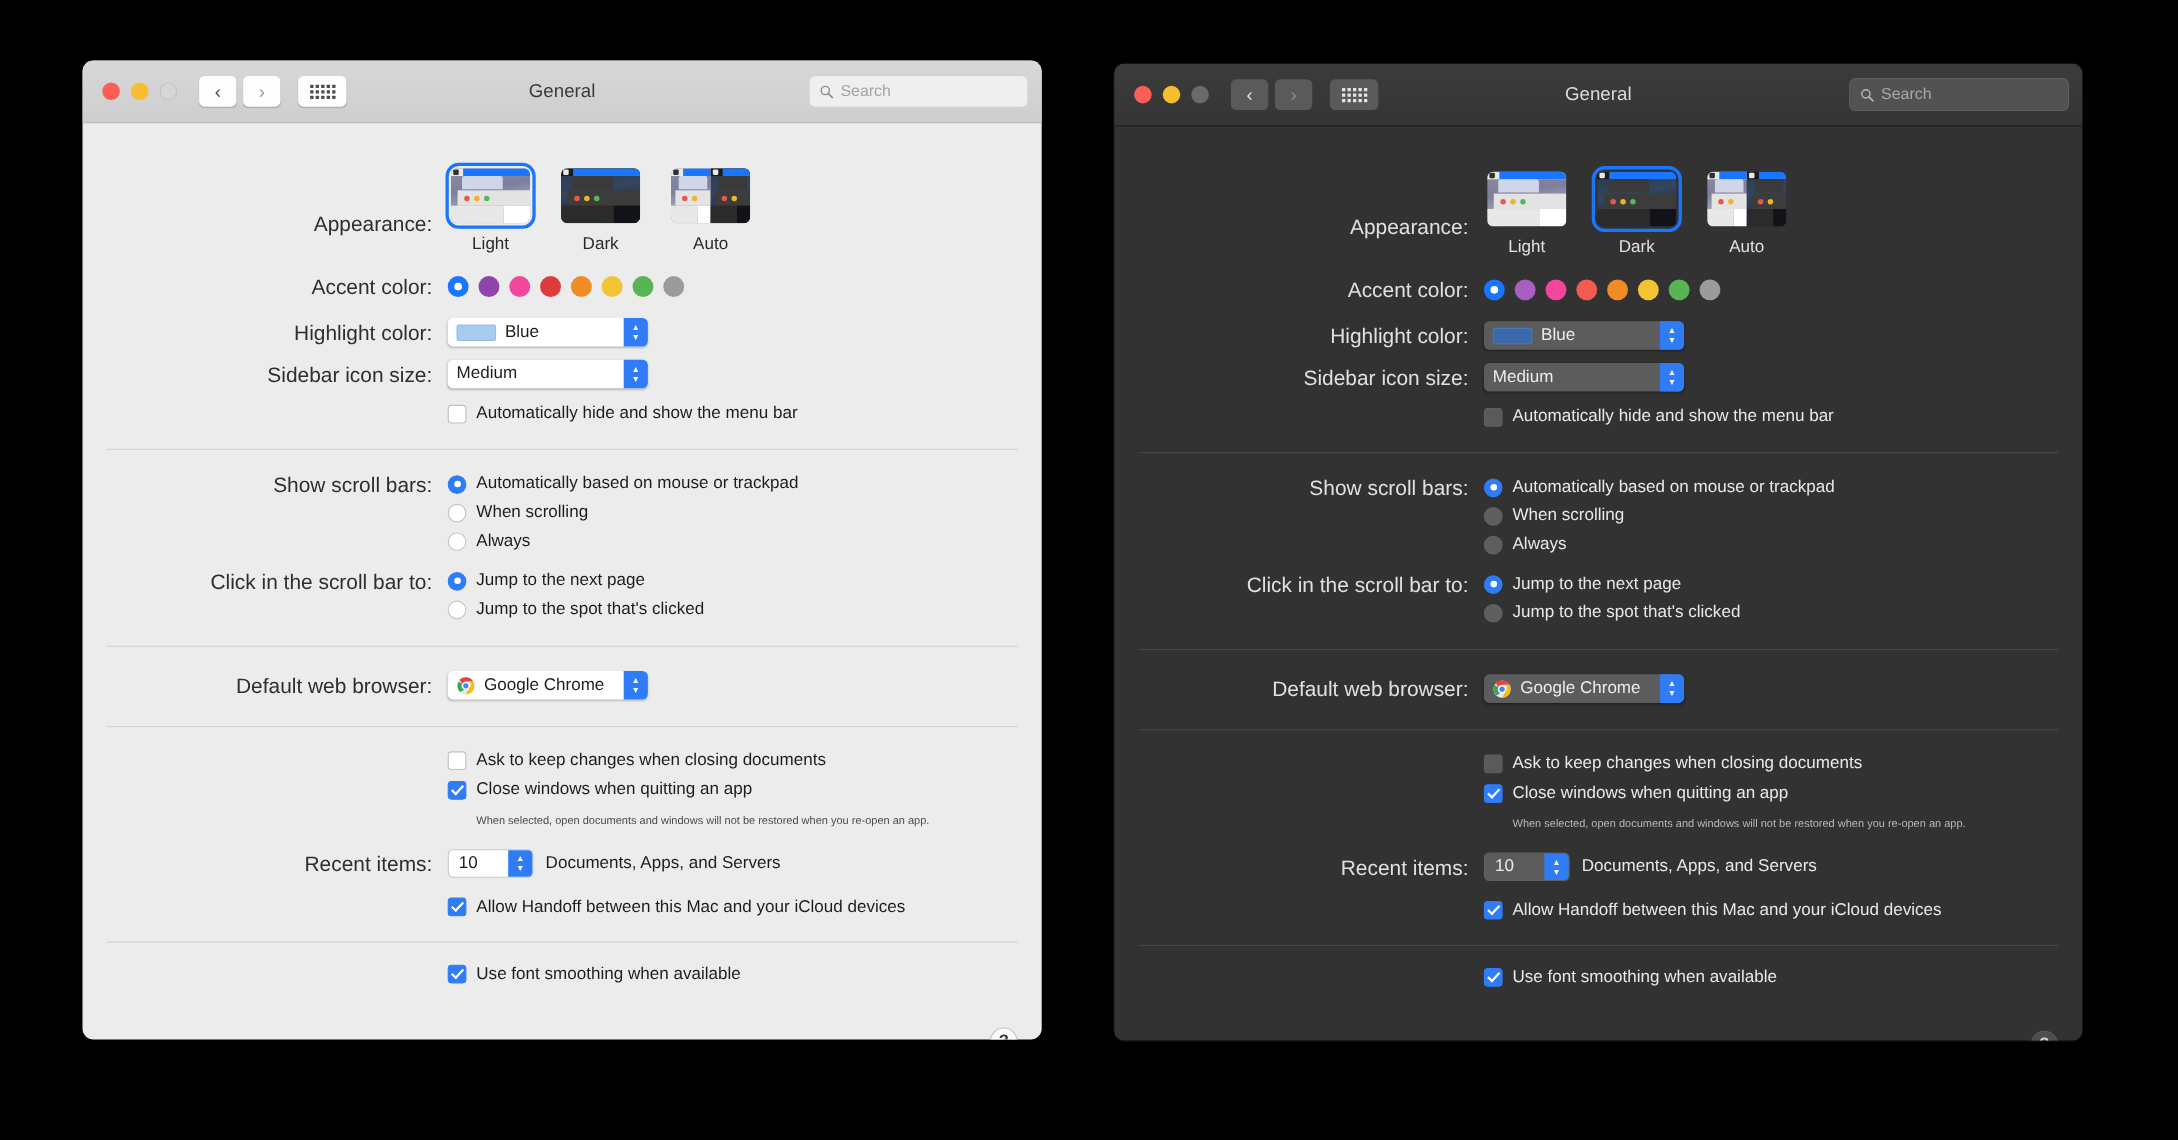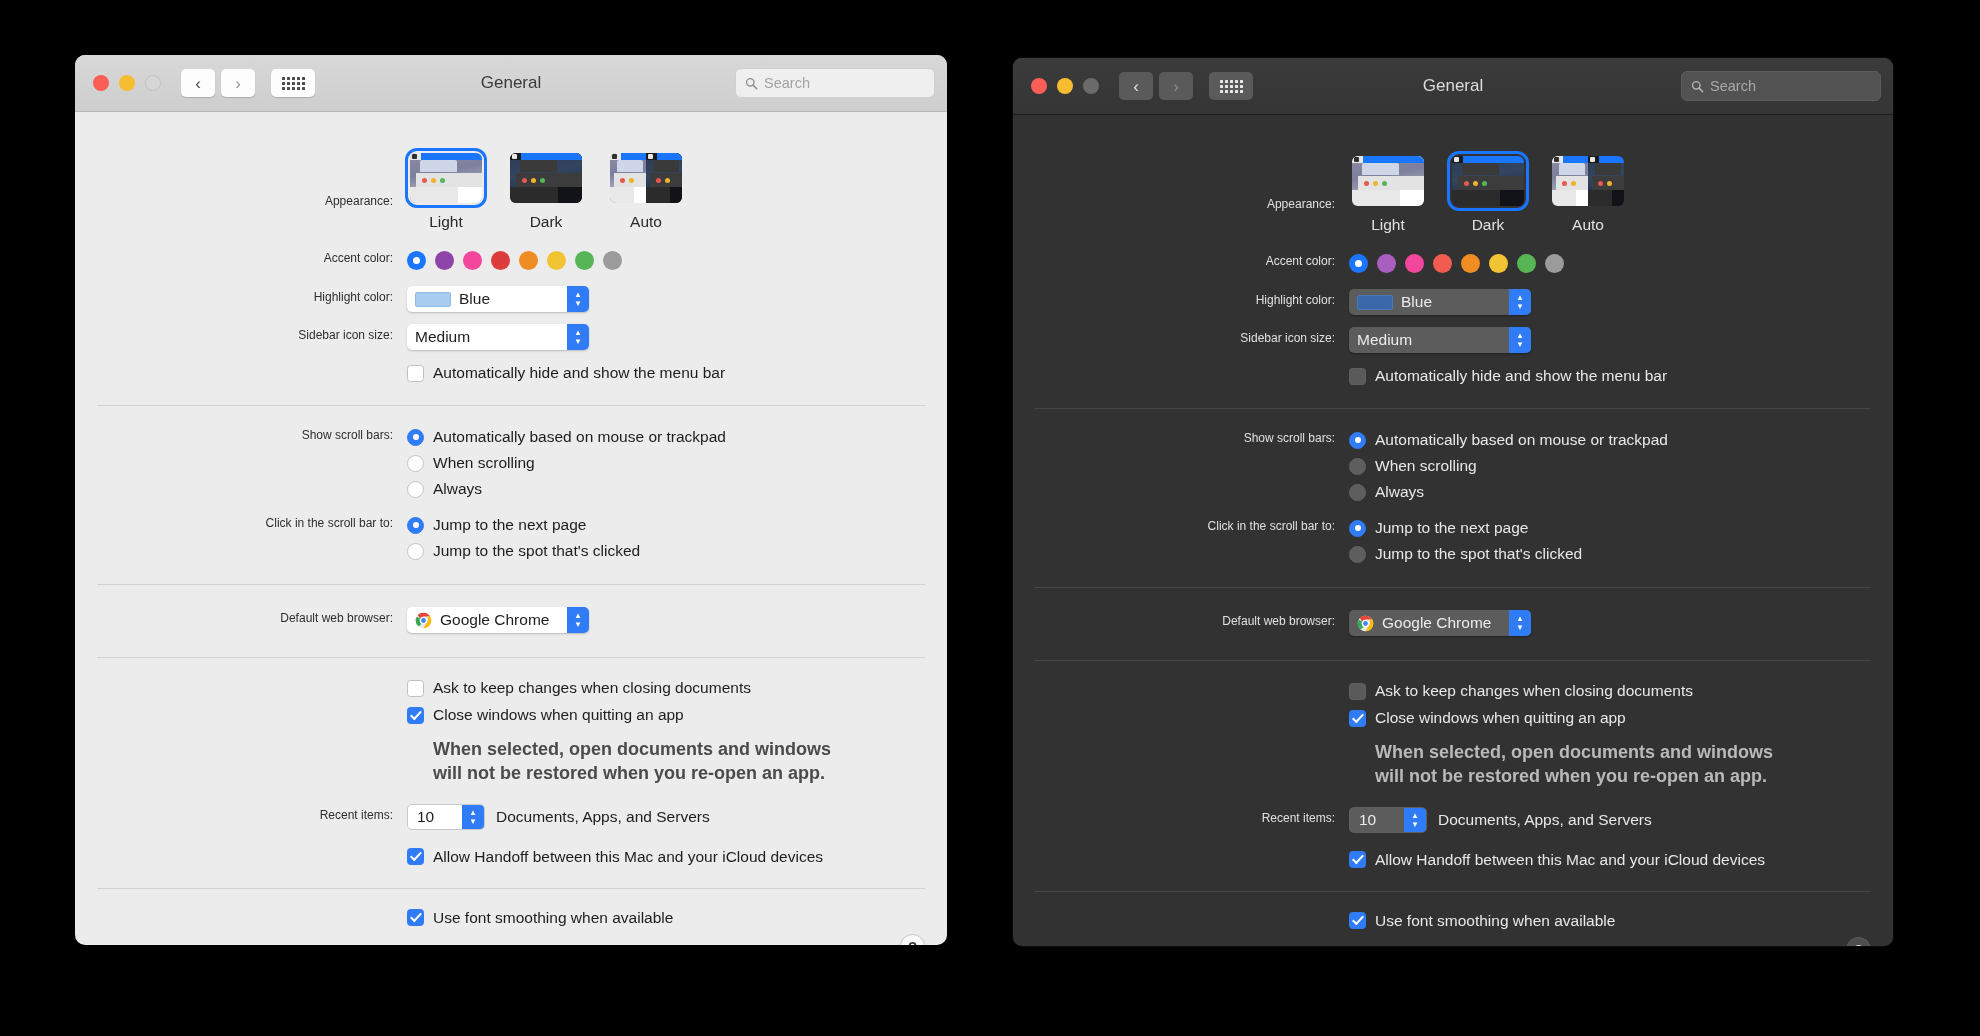--- a/index.html
+++ b/index.html
@@ -95,21 +95,21 @@
   .win-dark  .searchfield { background: #525252; border: 1px solid #5e5e5e; color: #a8a8a8; }
   .mag { width: 13px; height: 13px; flex: 0 0 auto; }
 
   
   .pane { padding: 0; position: relative; height: 833px; }
 
   .row {
     display: flex; align-items: flex-start;
   }
   .lbl {
-    text-align: right; font-size: 12px; flex: 0 0 auto;
+    text-align: right; font-size: 19px; flex: 0 0 auto;
   }
   .win-light .lbl { color: #2e2e2e; }
   .win-dark  .lbl { color: #e0e0e0; }
 
   .win-light .ctrl-text { color: #1d1d1d; }
   .win-dark  .ctrl-text { color: #e8e8e8; }
 
   .sep { height: 1px; }
   .win-light .sep { background: #d2d2d2; }
   .win-dark  .sep { background: #464646; }
@@ -197,21 +197,21 @@
     width:17px; height:17px; border-radius:50%; flex:0 0 auto; position:relative;
   }
   .win-light .rb.off { background:#fff; border:1px solid #c3c3c3; }
   .win-dark  .rb.off { background:#5e5e5e; border:1px solid #636363; }
   .rb.on { background:#2f7cf6; border:1px solid #2f7cf6; }
   .rb.on::after {
     content:''; position:absolute; left:50%; top:50%; width:6px; height:6px;
     margin:-3px 0 0 -3px; background:#fff; border-radius:50%;
   }
 
-  .hint { font-size: 18px; line-height: 1.35; font-weight: bold; }
+  .hint { font-size: 10px; line-height: 1.35; }
   .win-light .hint { color:#4b4b4b; }
   .win-dark  .hint { color:#b9b9b9; }
 
   
   .stepper {
     height: 26px; border-radius: 5px; position: relative;
     display:inline-flex; align-items:center; padding-left:9px; font-size:15.5px; width:78px;
   }
   .win-light .stepper { background:#fff; border:1px solid #c9c9c9; color:#1d1d1d; }
   .win-dark  .stepper { background:#5c5c5c; border:1px solid #5f5f5f; color:#ececec; }

